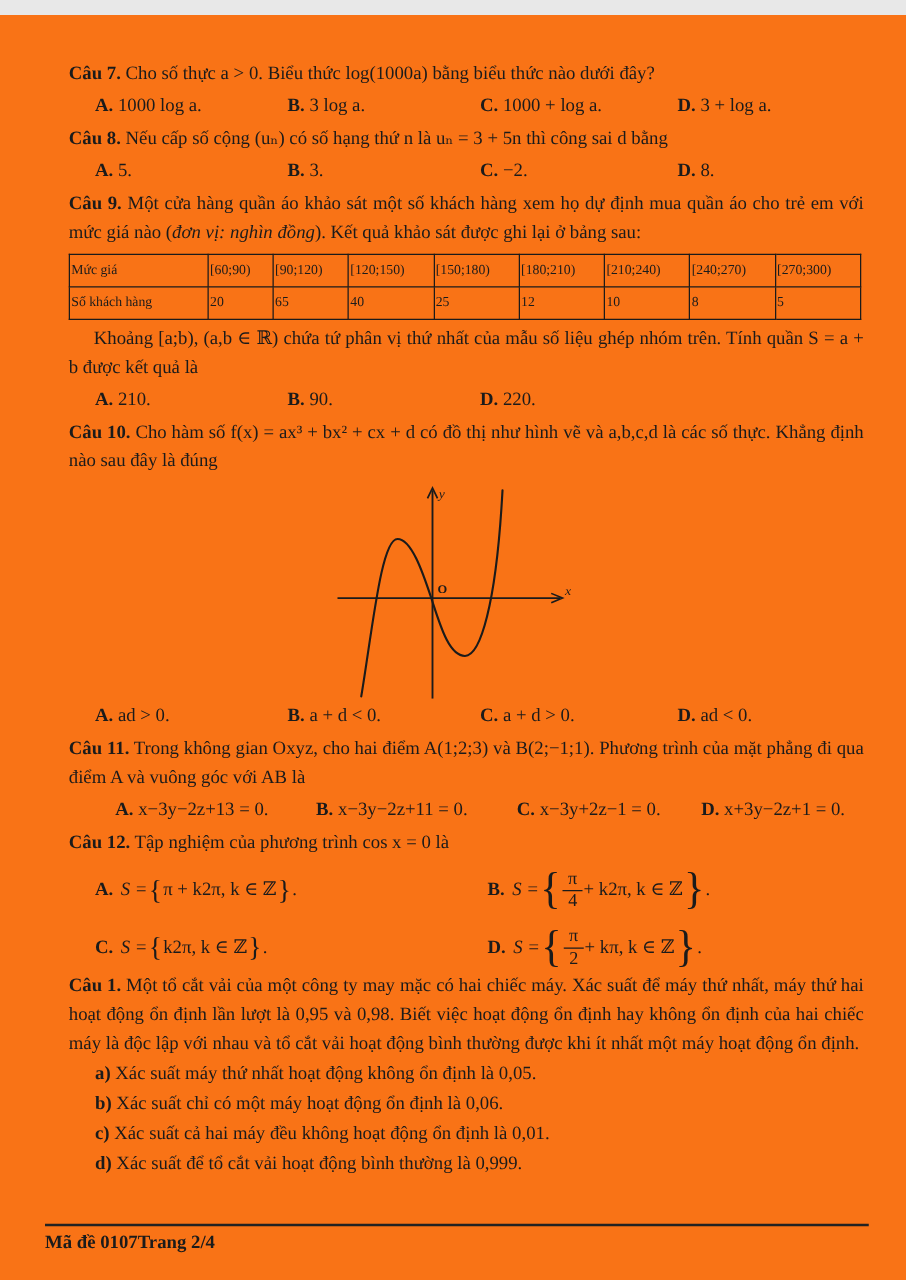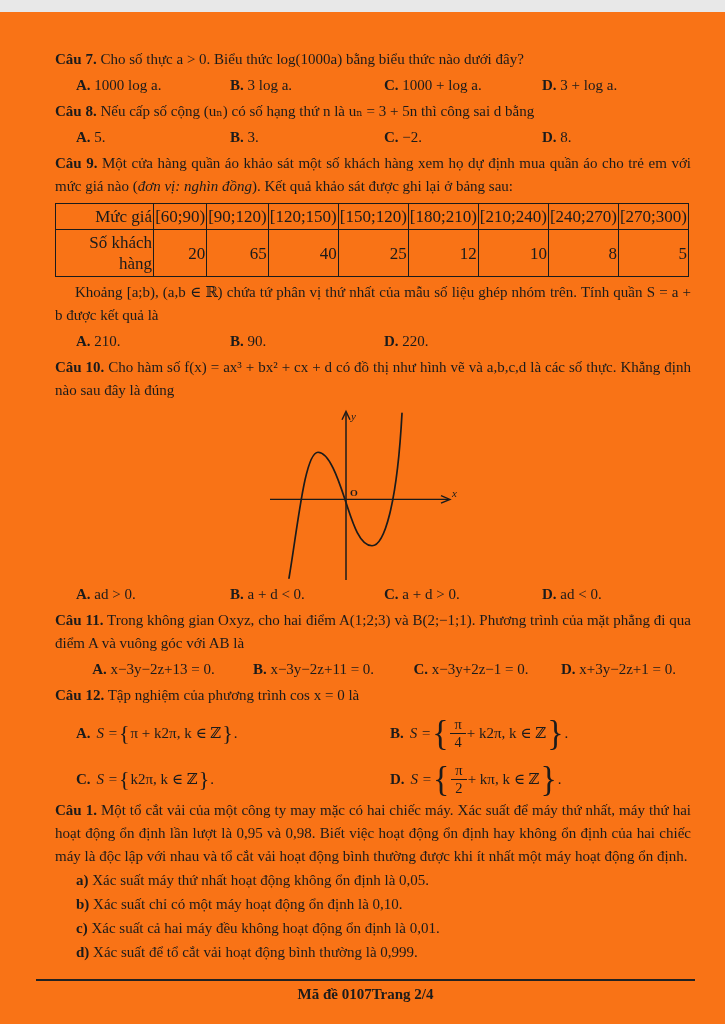--- a/index.html
+++ b/index.html
@@ -11,22 +11,22 @@
   }
   .content{position:absolute;left:55px;top:36px;width:636px;}
   .stem{text-align:justify;margin:0;}
   .qnum{font-weight:bold;}
   .opts{display:grid;grid-template-columns:154px 154px 158px auto;padding-left:21px;margin:3px 0 3px 0;}
   .opt b{font-weight:bold;}
   .ital{font-style:italic;}
   
   table.survey{border-collapse:collapse;margin:5px 0 4px 0;width:634px;}
   table.survey td{
-    border:1.5px solid #1b1b1b;text-align:right;padding:2px 1px;
-    font-size:17px;line-height:21px;
+    border:1.5px solid #1b1b1b;text-align:left;padding:2px 1px;
+    font-size:11px;line-height:21px;
   }
   table.survey td.lbl{width:108px;}
   .indent1{text-indent:20px;}
   
   .figwrap{margin:2px 0 0 200px;height:176px;}
   
   .setrow{display:grid;grid-template-columns:314px auto;padding-left:21px;margin:6px 0 0 0;}
   .setopt{display:flex;align-items:center;height:40px;}
   .setopt b{font-weight:bold;margin-right:6px;}
   .brace{font-size:22px;font-weight:400;padding:0 1px;line-height:1;}
@@ -36,21 +36,21 @@
   .frac .den{display:block;padding-top:1px;}
   
   .p2head{text-align:justify;margin:8px 0 0 0;}
   .p2head .b{font-weight:bold;}
   .p2head .bi{font-weight:600;font-style:italic;}
   .item{padding-left:21px;margin:1px 0;}
   .item b{font-weight:bold;}
   
   .footer{
     position:absolute;left:36px;right:30px;top:967px;
-    border-top:2px solid #222;display:flex;justify-content:center;
+    border-top:2px solid #222;display:flex;justify-content:flex-start;
     font-weight:bold;padding-top:2px;font-size:15px;
   }
   svg text{font-family:"Liberation Serif","DejaVu Serif",serif;}
 </style>
 </head>
 <body>
 
 <div class="page">
   <div class="content">
 
@@ -72,21 +72,21 @@
 
     <p class="stem"><b class="qnum">Câu 9.</b> <span>Một cửa hàng quần áo khảo sát một số khách hàng xem họ dự định mua quần áo cho trẻ em với mức giá nào (</span><span class="ital">đơn vị: nghìn đồng</span><span>). Kết quả khảo sát được ghi lại ở bảng sau:</span></p>
 
     <table class="survey">
       <tbody>
           <tr>
         <td class="lbl">Mức giá</td>
         <td>[60;90)</td>
         <td>[90;120)</td>
         <td>[120;150)</td>
-        <td>[150;120)</td>
+        <td>[150;180)</td>
         <td>[180;210)</td>
         <td>[210;240)</td>
         <td>[240;270)</td>
         <td>[270;300)</td>
       </tr>
       <tr>
         <td class="lbl">Số khách hàng</td>
         <td>20</td>
         <td>65</td>
         <td>40</td>
@@ -184,21 +184,21 @@
         <span>+ kπ, k ∈ ℤ</span>
         <span class="brace big">}</span>
         <span>.</span>
       </span>
     </div>
 
 
     <p class="stem"><b class="qnum">Câu 1.</b> <span>Một tổ cắt vải của một công ty may mặc có hai chiếc máy. Xác suất để máy thứ nhất, máy thứ hai hoạt động ổn định lần lượt là 0,95 và 0,98. Biết việc hoạt động ổn định hay không ổn định của hai chiếc máy là độc lập với nhau và tổ cắt vải hoạt động bình thường được khi ít nhất một máy hoạt động ổn định.</span></p>
 
     <p class="stem item"><b>a)</b> <span>Xác suất máy thứ nhất hoạt động không ổn định là 0,05.</span></p>
-    <p class="stem item"><b>b)</b> <span>Xác suất chỉ có một máy hoạt động ổn định là 0,10.</span></p>
+    <p class="stem item"><b>b)</b> <span>Xác suất chỉ có một máy hoạt động ổn định là 0,06.</span></p>
     <p class="stem item"><b>c)</b> <span>Xác suất cả hai máy đều không hoạt động ổn định là 0,01.</span></p>
     <p class="stem item"><b>d)</b> <span>Xác suất để tổ cắt vải hoạt động bình thường là 0,999.</span></p>
 
   </div>
 
   <div class="footer">
     <span>Mã đề 0107</span>
     <span>Trang 2/4</span>
   </div>
 </div>

